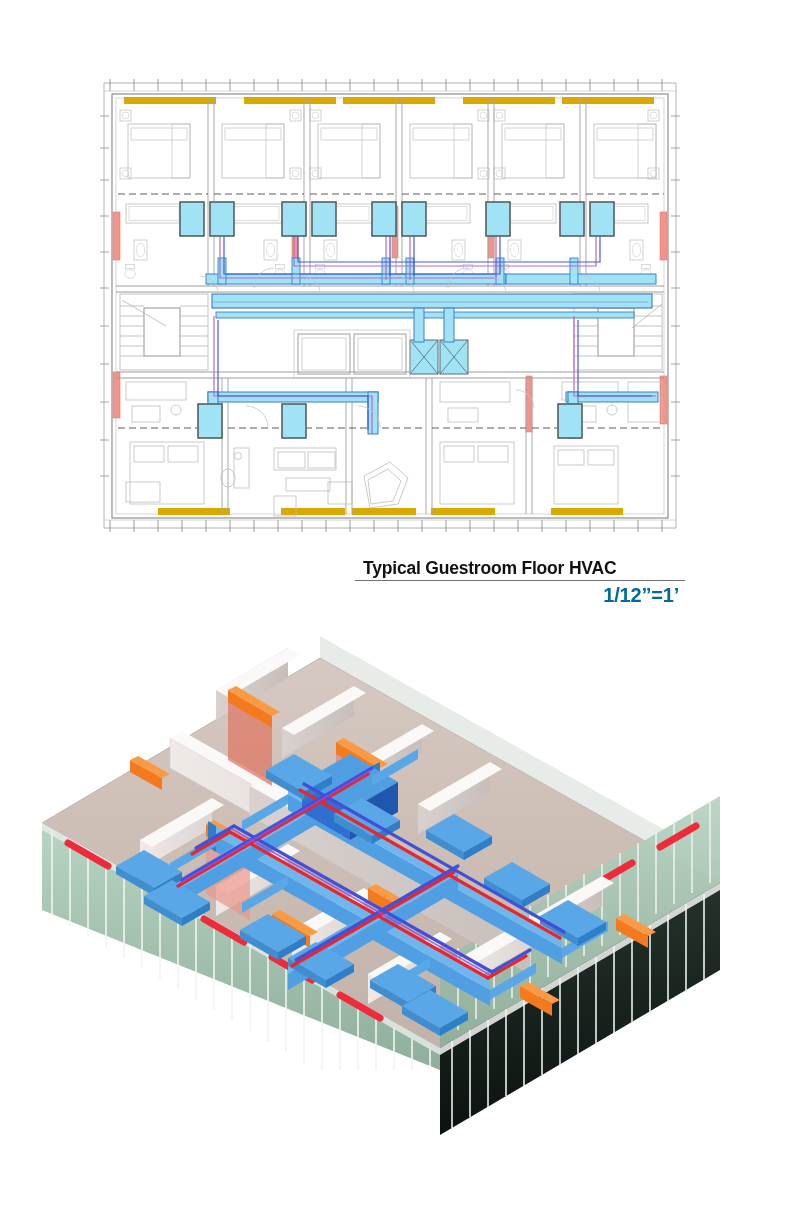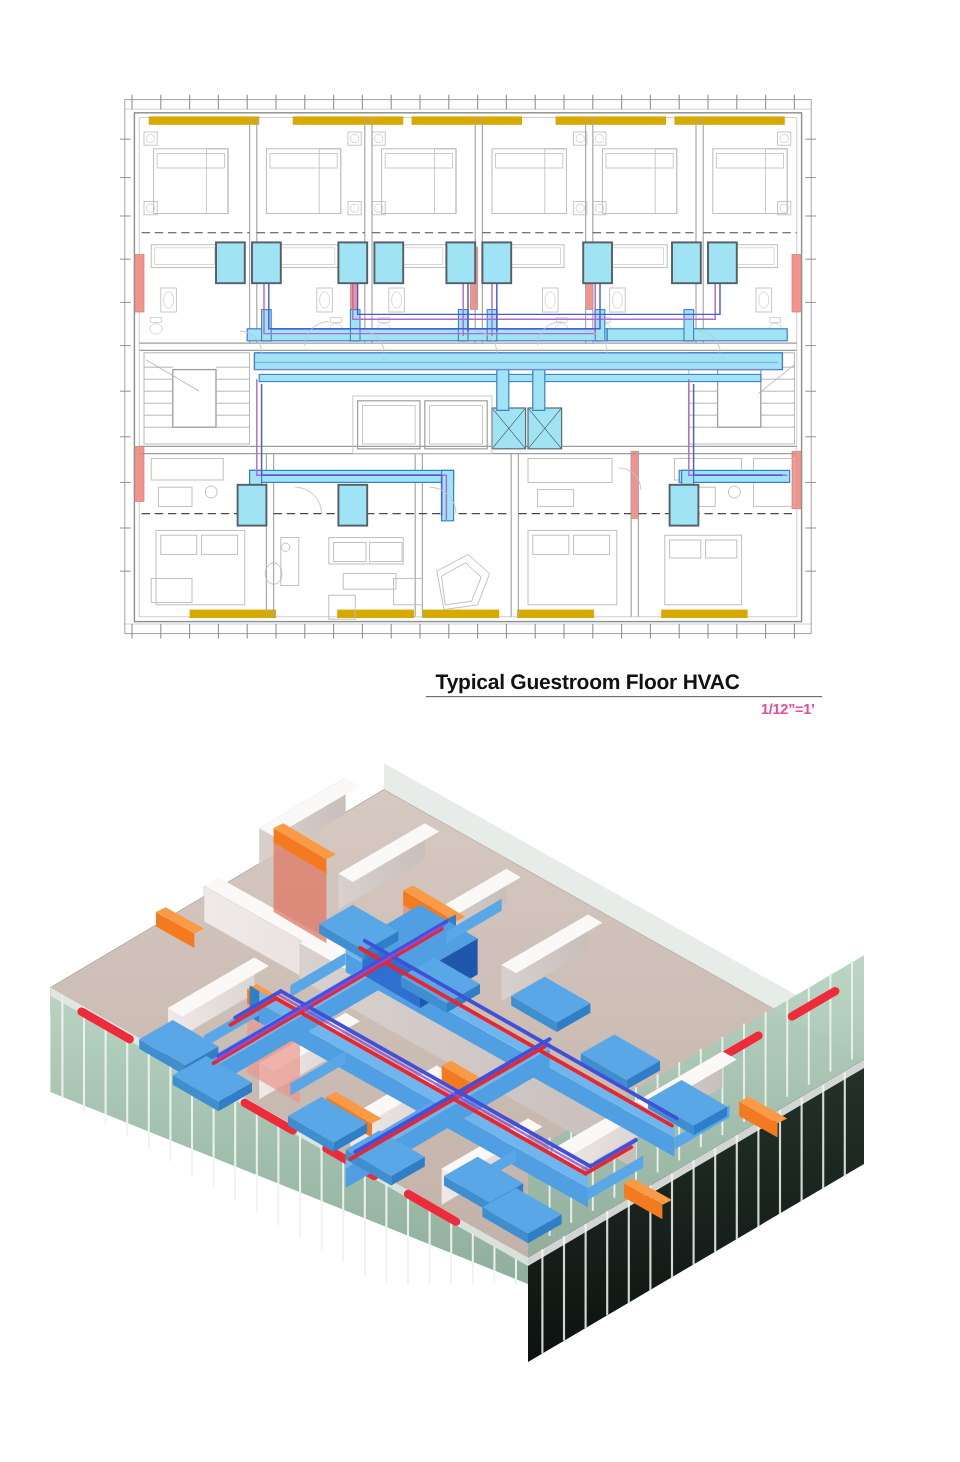--- a/index.html
+++ b/index.html
@@ -12,21 +12,21 @@
 
   
   #plan-block{position:absolute;left:0;top:0;width:788px;height:600px;margin-top:34px;}
   #plan-figure{position:absolute;left:96px;top:42px;width:588px;height:462px;background:#fff;}
   #plan-svg{position:absolute;left:0;top:0;}
 
   #plan-caption{position:absolute;left:355px;top:524px;width:330px;text-align:right;}
   .cap-title{font-size:17.5px;font-weight:bold;letter-spacing:-0.2px;line-height:1.15;
              color:#111;white-space:nowrap;text-align:left;padding-left:8px;}
   .cap-rule{height:0;border-top:1.6px solid #6f6f6f;margin:2px 0 3px 0;width:100%;}
-  .cap-scale{font-size:12px;font-weight:bold;letter-spacing:-0.2px;color:#ec4899;
+  .cap-scale{font-size:20px;font-weight:bold;letter-spacing:-0.2px;color:#0369a1;
              padding-right:6px;}
 
   
   #iso-block{position:absolute;left:0;top:600px;width:800px;height:618px;}
   #iso-figure{position:absolute;left:20px;top:18px;width:760px;height:520px;}
   #iso-svg{position:absolute;left:0;top:0;}
 </style>
 </head>
 <body>
 

